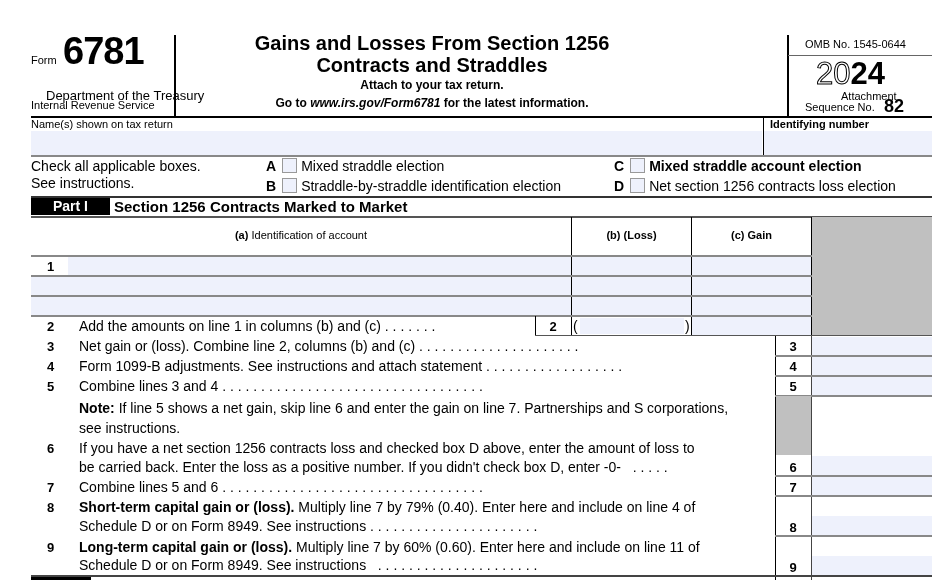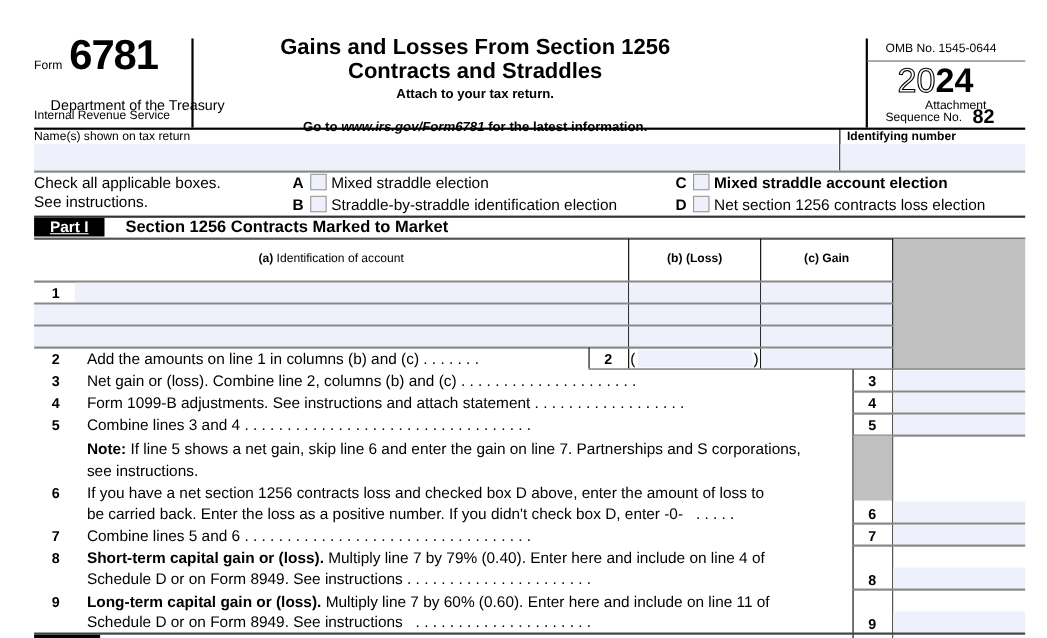--- a/index.html
+++ b/index.html
@@ -27,21 +27,21 @@
   <span class="abs" style="left:31px;top:54px;font-size:11px;">Form</span>
   <span class="abs" style="left:63px;top:30px;font-size:38px;font-weight:bold;letter-spacing:-1px;">6781</span>
   <span class="abs" style="left:31px;top:88px;font-size:13px;padding-left:15px;">Department of the Treasury</span>
   <span class="abs" style="left:31px;top:99px;font-size:11px;">Internal Revenue Service</span>
   <div class="vline2" style="left:174px;top:35px;height:81px;"></div>
 
   <div class="abs" style="left:176px;top:32px;width:512px;text-align:center;font-weight:bold;">
     <div style="font-size:20px;line-height:23px;">Gains and Losses From Section 1256</div>
     <div style="font-size:20px;line-height:21px;">Contracts and Straddles</div>
     <div style="font-size:12px;line-height:17px;margin-top:1px;">Attach to your tax return.</div>
-    <div style="font-size:12px;line-height:18px;margin-top:12px;">
+    <div style="font-size:12px;line-height:18px;">
       <span>Go to </span><i>www.irs.gov/Form6781</i><span> for the latest information.</span>
     </div>
   </div>
 
   <div class="vline2" style="left:787px;top:35px;height:81px;"></div>
   <span class="abs" style="left:805px;top:38px;font-size:11px;">OMB No. 1545-0644</span>
   <div class="hline" style="left:788px;top:55px;width:144px;border-color:#666;"></div>
   <div class="abs" style="left:816px;top:56px;font-size:31px;line-height:36px;font-weight:bold;">
     <span style="color:#fff;-webkit-text-stroke:1px #000;font-weight:normal;">20</span><span>24</span>
   </div>
@@ -68,21 +68,21 @@
   <b>B</b><span class="cb"></span><span>Straddle-by-straddle identification election</span>
 </div>
 <div class="abs t13" style="left:614px;top:158px;white-space:nowrap;font-weight:bold;">
   <b>C</b><span class="cb"></span><span>Mixed straddle account election</span>
 </div>
 <div class="abs t13" style="left:614px;top:178px;white-space:nowrap;">
   <b>D</b><span class="cb"></span><span>Net section 1256 contracts loss election</span>
 </div>
 <div class="hline2" style="left:31px;top:196px;width:901px;border-color:#333;"></div>
 
-<div class="abs" style="left:31px;top:198px;width:64px;height:17px;background:#000;color:#fff;font-weight:bold;font-size:14px;text-align:center;line-height:17px;text-decoration:underline;">Part I</div>
+<div class="abs" style="left:31px;top:198px;width:79px;height:17px;background:#000;color:#fff;font-weight:bold;font-size:14px;text-align:center;line-height:17px;">Part I</div>
 <span class="abs" style="left:114px;top:198px;font-weight:bold;font-size:15px;">Section 1256 Contracts Marked to Market</span>
 <div class="hline2" style="left:31px;top:216px;width:901px;border-color:#555;"></div>
 
 <div class="abs" style="left:31px;top:229px;width:540px;text-align:center;font-size:11px;">
   <b>(a)</b> <span>Identification of account</span>
 </div>
 <div class="abs" style="left:572px;top:229px;width:119px;text-align:center;font-size:11px;font-weight:bold;">(b) (Loss)</div>
 <div class="abs" style="left:692px;top:229px;width:119px;text-align:center;font-size:11px;font-weight:bold;">(c) Gain</div>
 
 <div class="shade" style="left:812px;top:217px;width:120px;height:118px;"></div>

